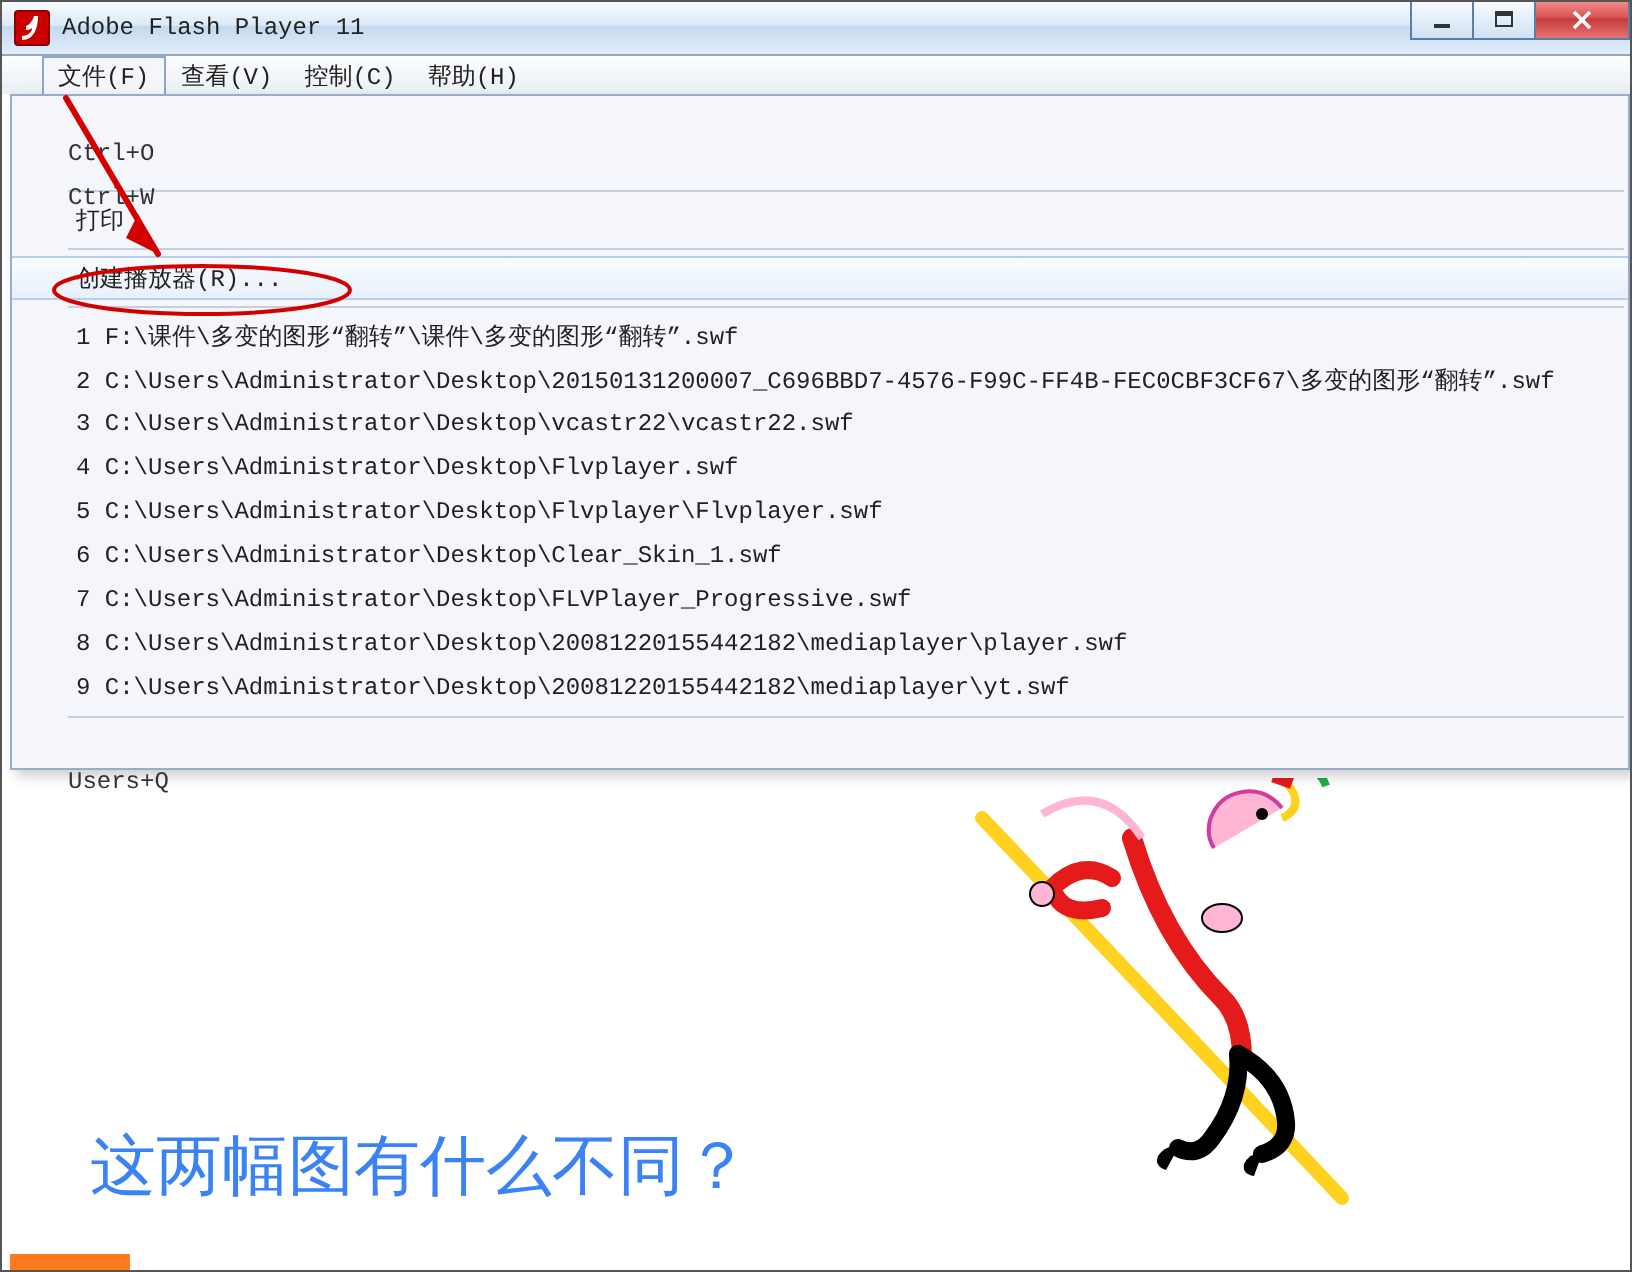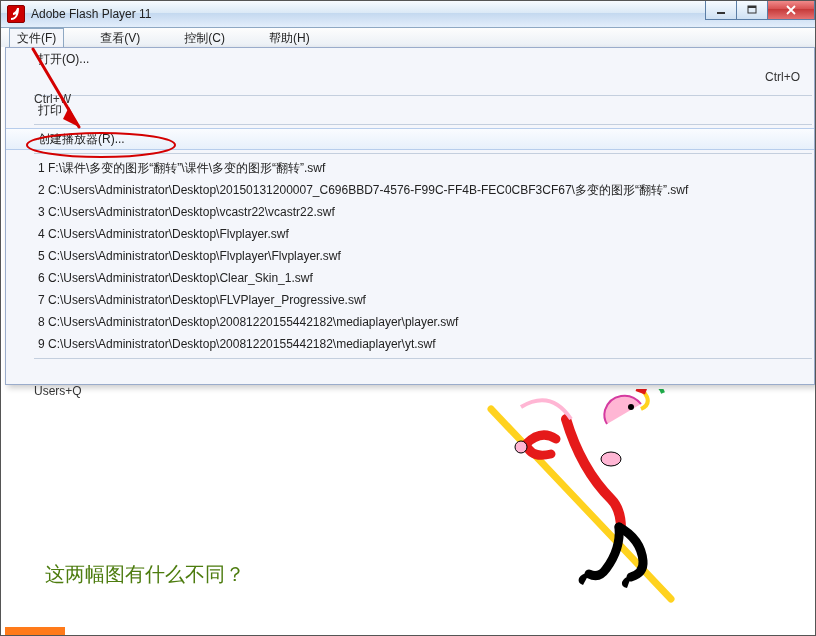--- a/index.html
+++ b/index.html
@@ -10,20 +10,21 @@
     background: #fff;
   }
   .window {
     width: 816px;
     height: 636px;
     box-sizing: border-box;
     border: 1px solid #555;
     position: relative;
     overflow: hidden;
     background: #fff;
+    font-family: Liberation Mono, monospace;
   }
   .titlebar {
     display: flex;
     align-items: center;
     height: 26px;
     background: linear-gradient(#f7fbff, #dbe9f6 45%, #c3d8ef 46%, #e3eefb);
     border-bottom: 1px solid #8ea8c3;
     padding-left: 6px;
     position: relative;
   }
@@ -67,22 +68,21 @@
     color: #fff;
     font-weight: bold;
   }
 
   .menubar {
     display: flex;
     align-items: stretch;
     height: 19px;
     background: linear-gradient(#fdfdfd,#eaeff5);
     border-bottom: 1px solid #8ea8c3;
-    padding-left: 8px;
-    gap: 28px;
+    padding-left: 20px;
   }
   .menubar .mitem {
     padding: 2px 8px 0 8px;
     color: #222;
     cursor: default;
     white-space: nowrap;
   }
   .menubar .mitem.active {
     border: 1px solid #8ea8c3;
     border-bottom: 1px solid #f4f6fb;
@@ -145,22 +145,22 @@
     background: #fff;
   }
   .content svg.figure {
     position: absolute;
     left: 470px; top: 342px;
   }
   .big-text {
     position: absolute;
     left: 44px;
     top: 514px;
-    font-size: 20px;
-    color: #4d7c0f;
+    font-size: 33px;
+    color: #3b82f6;
     font-weight: 500;
   }
   .bottom-bar {
     position: absolute;
     left: 4px; bottom: 0;
     width: 60px; height: 8px;
     background: #ff7a1a;
   }
 </style>
 </head>
@@ -221,21 +221,20 @@
       <path d="M100 30 q-20 -30 -50 -12" fill="none" stroke="#ffb6d4" stroke-width="4"></path>
     </svg>
 
     <div class="big-text">这两幅图有什么不同？</div>
     <div class="bottom-bar"></div>
   </div>
 
   <div class="dropdown">
     <div class="row">
       <span class="gutter"></span>
-      <span class="lbl">打开(O)...</span>
       <span class="accel">Ctrl+O</span>
     </div>
     <div class="row">
       <span class="gutter"></span>
       <span class="accel">Ctrl+W</span>
     </div>
     <div class="row sep"></div>
     <div class="row">
       <span class="gutter"></span>
       <span class="lbl">打印</span>

